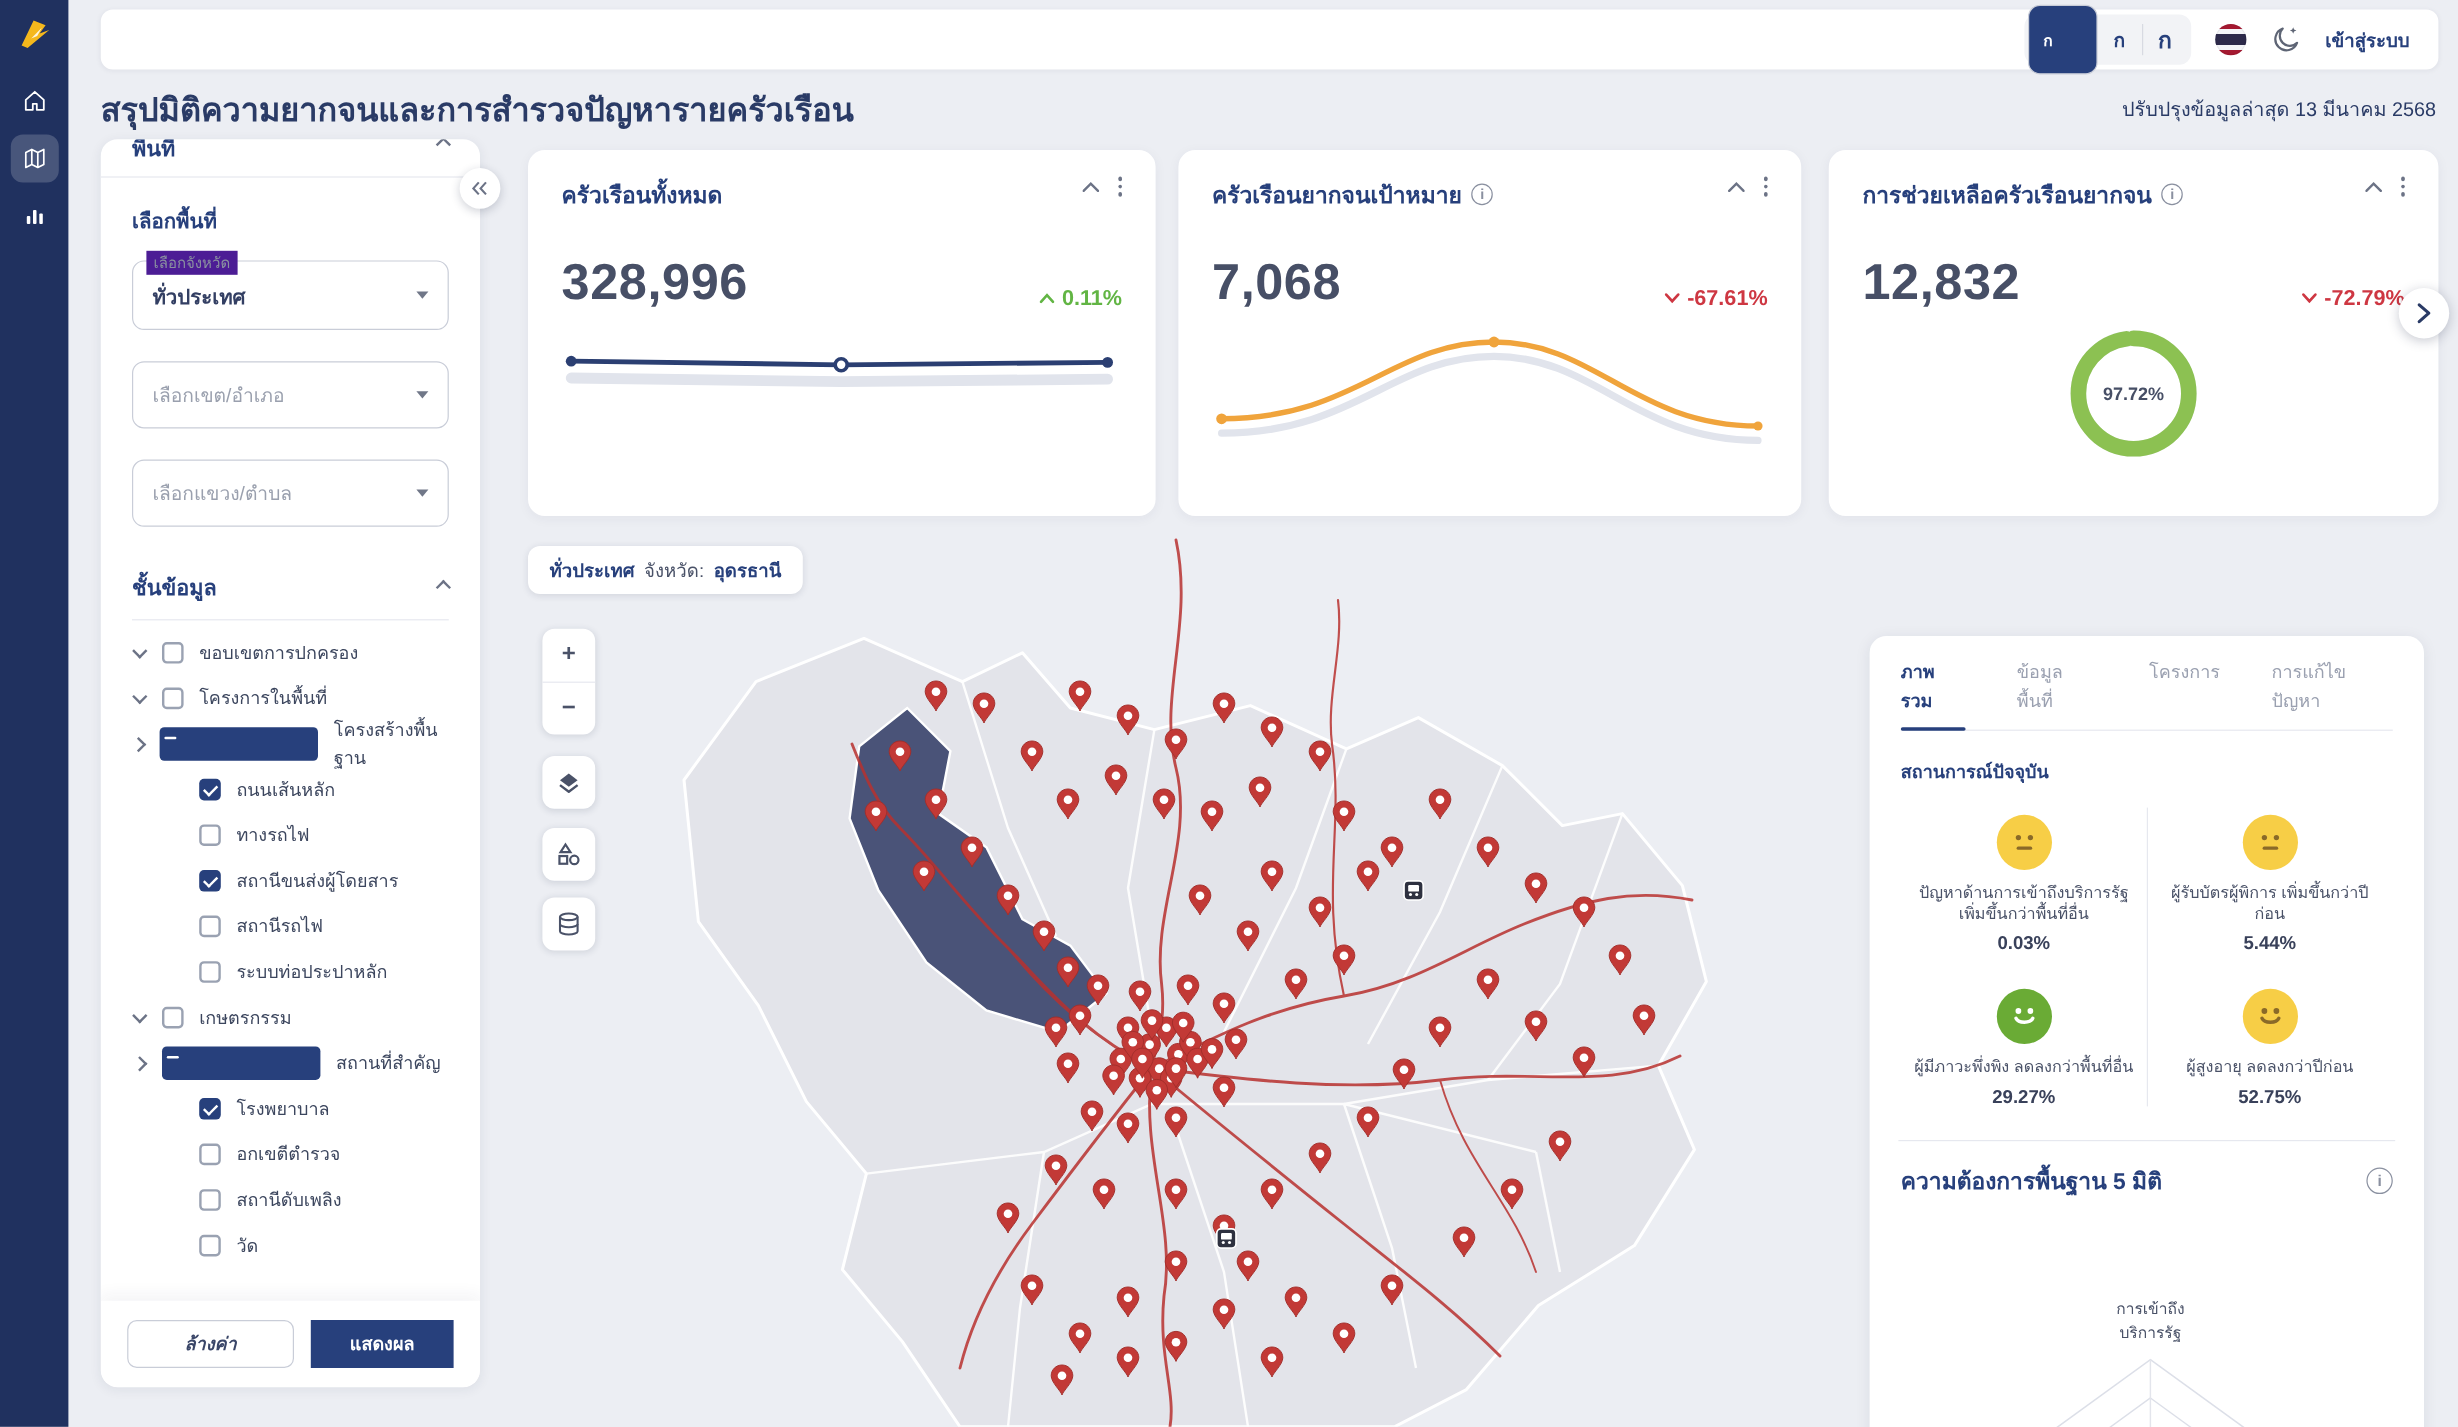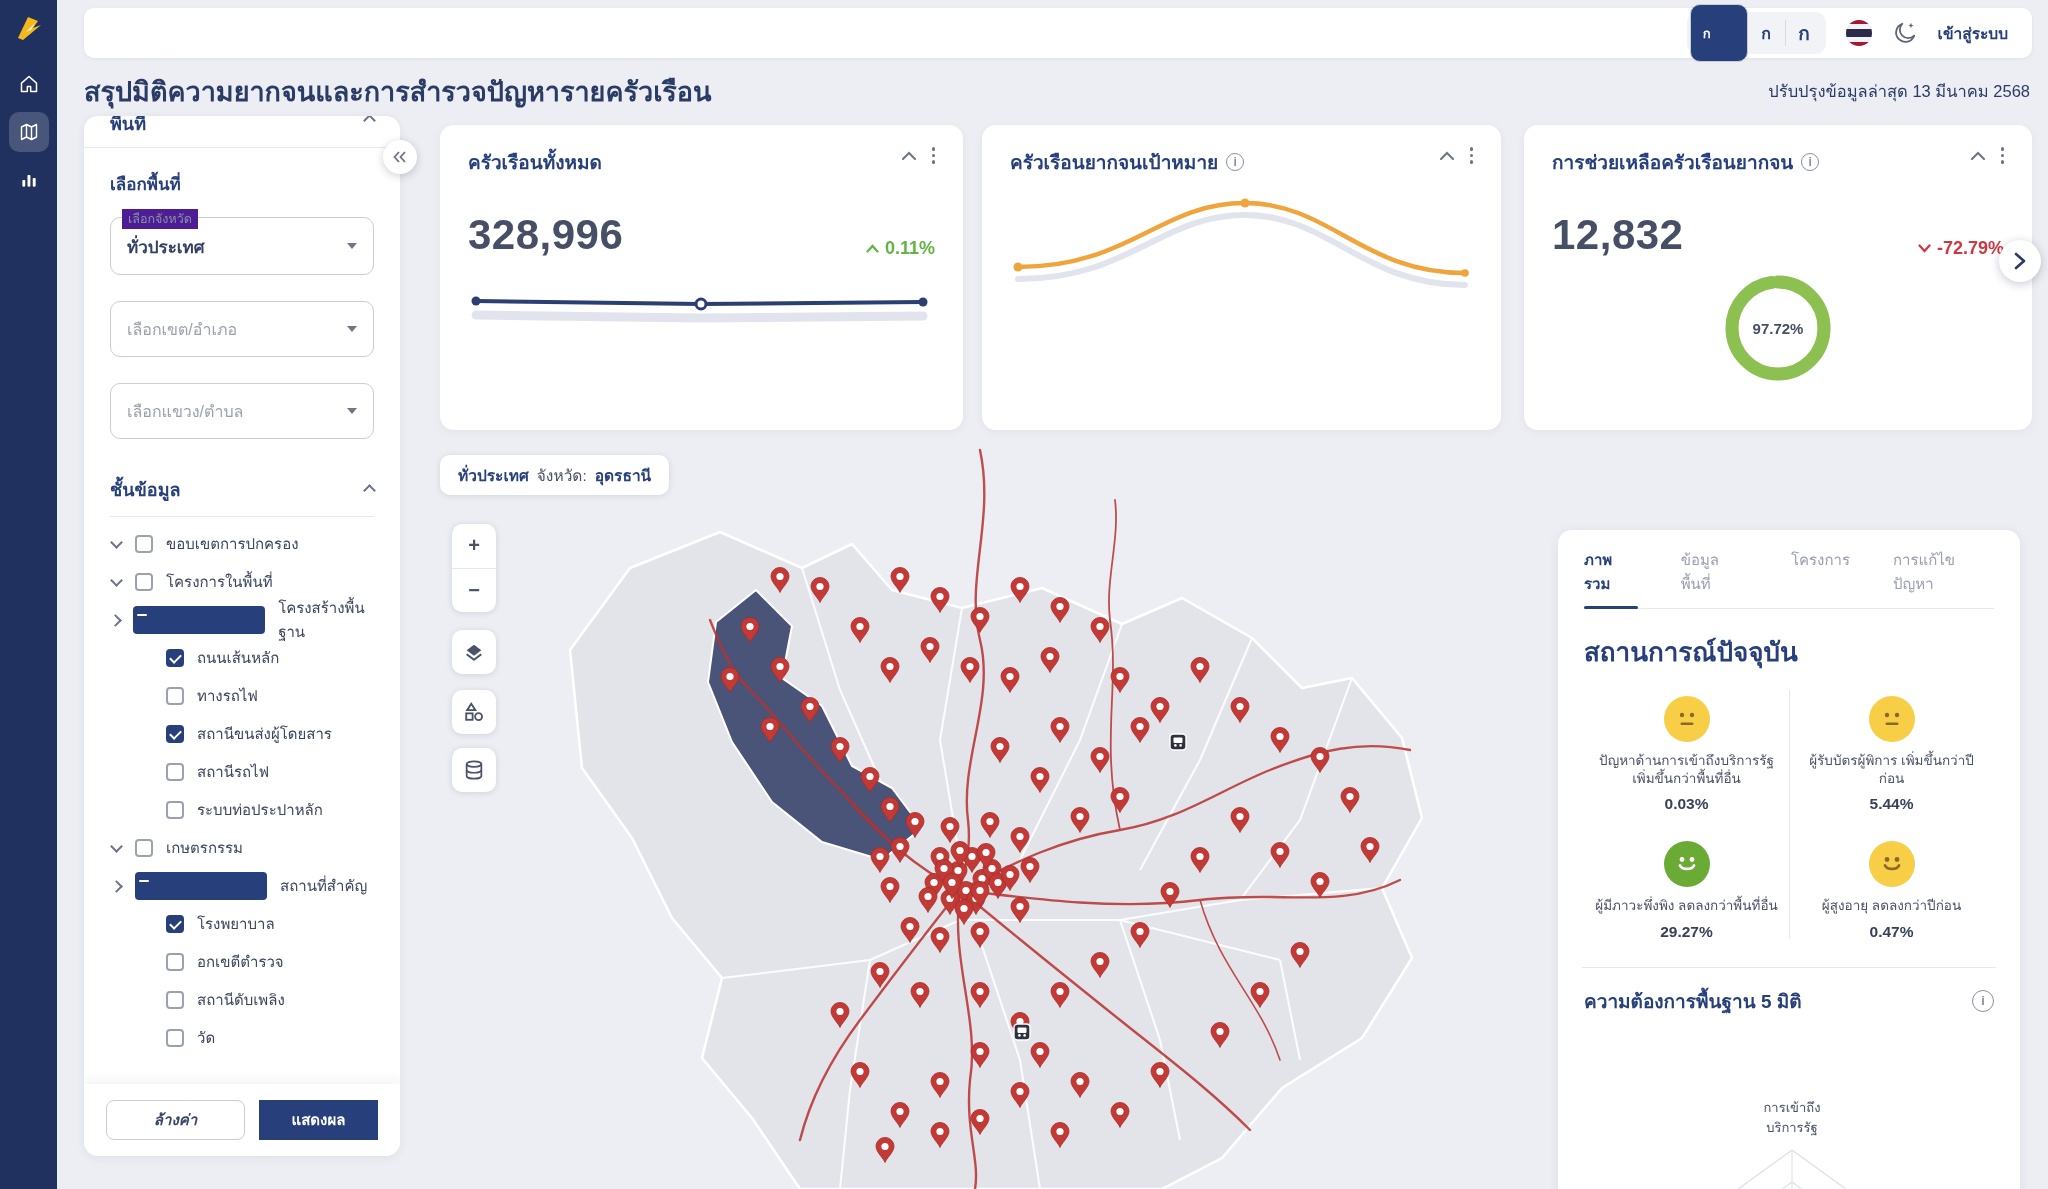--- a/index.html
+++ b/index.html
@@ -99,21 +99,21 @@
 .sq{height:44px;display:flex;align-items:center;justify-content:center;cursor:pointer;}
 .b-layers{top:630px;} .b-shapes{top:690px;} .b-db{top:748px;}
 
 
 .panel{position:absolute;left:1558px;top:530px;width:462px;height:700px;background:#fff;border-radius:14px;
   box-shadow:0 2px 12px rgba(30,40,70,.08);padding:18px 26px;z-index:12;}
 .tabs{display:flex;gap:43px;border-bottom:1px solid #E6E8EF;}
 .tab{font-size:15px;color:#9AA0B0;padding-bottom:12px;cursor:pointer;position:relative;}
 .tab.active{color:#27407C;font-weight:bold;}
 .tab.active::after{content:"";position:absolute;left:0;right:0;bottom:-1px;height:3px;background:#27407C;border-radius:2px;}
-.sit-h{margin-top:22px;font-size:26px;font-weight:bold;color:#27407C;}
+.sit-h{margin-top:22px;font-size:15px;font-weight:bold;color:#27407C;}
 .ind-grid{position:relative;display:flex;flex-wrap:wrap;margin-top:6px;}
 .ind-grid::after{content:"";position:absolute;left:50%;top:12px;bottom:12px;width:1px;background:#E6E8EF;}
 .ind{width:50%;padding:18px 10px 10px;text-align:center;}
 .face{width:46px;height:46px;border-radius:50%;margin:0 auto;display:flex;align-items:center;justify-content:center;}
 .ind .lab{margin:10px auto 0;font-size:13.5px;color:#4A5268;line-height:1.35;max-width:210px;}
 .ind .val{margin-top:7px;font-size:15.5px;font-weight:bold;color:#39415A;}
 .p-div{height:1px;background:#E6E8EF;margin:16px -2px 0;}
 .radar-h{margin-top:18px;display:flex;align-items:center;justify-content:space-between;}
 .radar-h .t{font-size:19px;font-weight:bold;color:#27407C;}
 .radar-svg{display:block;margin:4px auto 0;}
@@ -503,20 +503,29 @@
       <svg width="14" height="9" viewBox="0 0 14 9">
           <polyline points="1,8 7,2 13,8" fill="none" stroke="#6C7386" stroke-width="2" stroke-linecap="round"></polyline>
         </svg>
       <div class="kebab">
           <i></i>
           <i></i>
           <i></i>
         </div>
     </div>
   </div>
+  <div class="value-row">
+    <div class="big-num">7,068</div>
+    <div class="delta down">
+      <svg width="13" height="9" viewBox="0 0 12 9">
+          <polyline points="1,1.5 6,7 11,1.5" fill="none" stroke="#CE3742" stroke-width="2.2" stroke-linecap="round"></polyline>
+        </svg>
+      <span>-67.61%</span>
+    </div>
+  </div>
   <svg class="spark2" width="463" height="112" viewBox="0 0 463 112">
     <path d="M8,96 C120,96 150,32 235,32 C320,32 352,102 455,102" stroke="#E1E4EC" stroke-width="6" fill="none" stroke-linecap="round"></path>
     <path d="M8,84 C120,84 150,20 235,20 C320,20 352,90 455,90" stroke="#F0A43C" stroke-width="4.5" fill="none" stroke-linecap="round"></path>
     <circle cx="8" cy="84" r="4.5" fill="#F0A43C"></circle>
     <circle cx="235" cy="20" r="4.5" fill="#F0A43C"></circle>
     <circle cx="455" cy="90" r="3.8" fill="#F0A43C"></circle>
   </svg>
 </section>
 
 <section class="card c3">
@@ -606,21 +615,21 @@
     </div>
     <div class="ind">
       <div class="face" style="background:#F7CE46">
         <svg width="30" height="30" viewBox="0 0 30 30">
             <circle cx="10" cy="10.5" r="2.4" fill="#8A6A28"></circle>
             <circle cx="20" cy="10.5" r="2.4" fill="#8A6A28"></circle>
             <path d="M8,16.5 C10,21 20,21 22,16.5" fill="none" stroke="#8A6A28" stroke-width="2.8" stroke-linecap="round"></path>
           </svg>
       </div>
       <div class="lab">ผู้สูงอายุ ลดลงกว่าปีก่อน</div>
-      <div class="val">0.47%</div>
+      <div class="val">52.75%</div>
     </div>
   </div>
 
   <div class="p-div"></div>
 
   <div class="radar-h">
     <span class="t">ความต้องการพื้นฐาน 5 มิติ</span>
     <span class="info" style="width:22px;height:22px;font-size:13px;"></span>
   </div>
 

